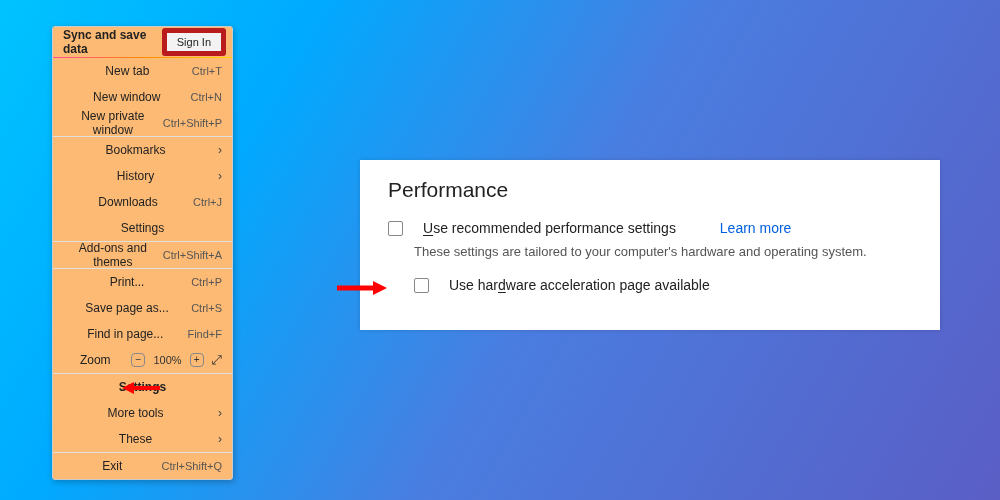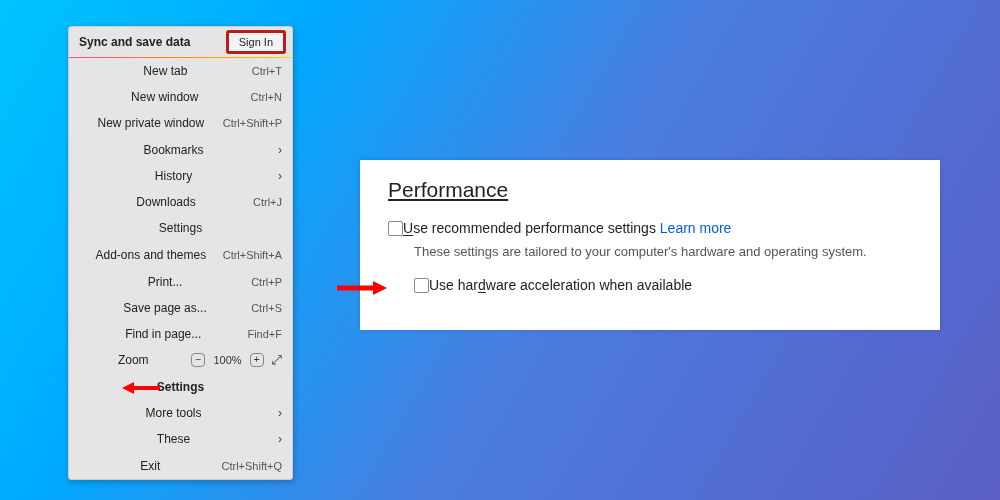--- a/index.html
+++ b/index.html
@@ -8,24 +8,24 @@
     height: 500px;
     background: linear-gradient(120deg, #00c3ff 0%, #00aaff 25%, #4a7de0 55%, #5a5ec5 100%);
     font-family: "Segoe UI", Arial, sans-serif;
     position: relative;
     overflow: hidden;
   }
 
   
   .menu {
     position: absolute;
-    left: 68px;
+    left: 52px;
     top: 26px;
-    width: 225px;
-    background: #e5e5e5;
+    width: 181px;
+    background: #fdba74;
     border: 1px solid #ccc;
     border-radius: 3px;
     box-shadow: 1px 2px 6px rgba(0,0,0,.25);
     font-size: 12px;
     color: #222;
   }
   .menu .row {
     display: flex;
     align-items: center;
     height: 26px;
@@ -48,21 +48,21 @@
     height: 30px;
     display: flex;
     align-items: center;
     padding: 0 6px 0 10px;
   }
   .sync-head .label { font-weight: 600; flex: 1; }
   .signin-btn {
     font-size: 11px;
     padding: 3px 10px;
     background: #f3f3f3;
-    border: 3px solid #b91c1c;
+    border: 5px solid #b91c1c;
     border-radius: 3px;
   }
   .chev {
     width: 14px; text-align: right; color: #444;
   }
   .zoom-row { gap: 4px; }
   .zoom-row .label { flex: 1; }
   .zoom-ctrl {
     display: flex; align-items: center; gap: 8px;
     color: #333; font-size: 11px;
@@ -94,27 +94,26 @@
     height: 170px;
     background: #fff;
     padding: 18px 28px 0 28px;
     box-shadow: 0 0 4px rgba(0,0,0,.15);
     color: #222;
   }
   .panel h2 {
     font-weight: 400;
     font-size: 21px;
     margin-bottom: 18px;
-    text-decoration: underline;
   }
   .panel .ck-row {
     display: flex;
     align-items: center;
     font-size: 14px;
-    gap: 0;
+    gap: 20px;
     margin-bottom: 8px;
   }
   .panel .ck-row.indent { margin-left: 26px; }
   .panel .sub {
     margin-left: 26px;
     font-size: 13px;
     color: #555;
     margin-bottom: 18px;
   }
   .panel .ck {
@@ -235,21 +234,21 @@
     <span class="ck"></span>
     <span><span class="u">U</span><span>se recommended performance settings</span></span>
     <span>&nbsp;</span>
     <span class="link">Learn more</span>
   </div>
 
   <div class="sub">These settings are tailored to your computer's hardware and operating system.</div>
 
   <div class="ck-row indent">
     <span class="ck"></span>
-    <span><span>Use har</span><span class="u">d</span><span>ware acceleration when available</span></span>
+    <span><span>Use har</span><span class="u">d</span><span>ware acceleration page available</span></span>
   </div>
 </div>
 
 <div class="arrow a2">
   <svg width="52" height="20">
     <line x1="2" y1="10" x2="40" y2="10" stroke="#ff0000" stroke-width="5"></line>
     <polygon points="52,10 38,3 38,17" fill="#ff0000"></polygon>
   </svg>
 </div>
 

